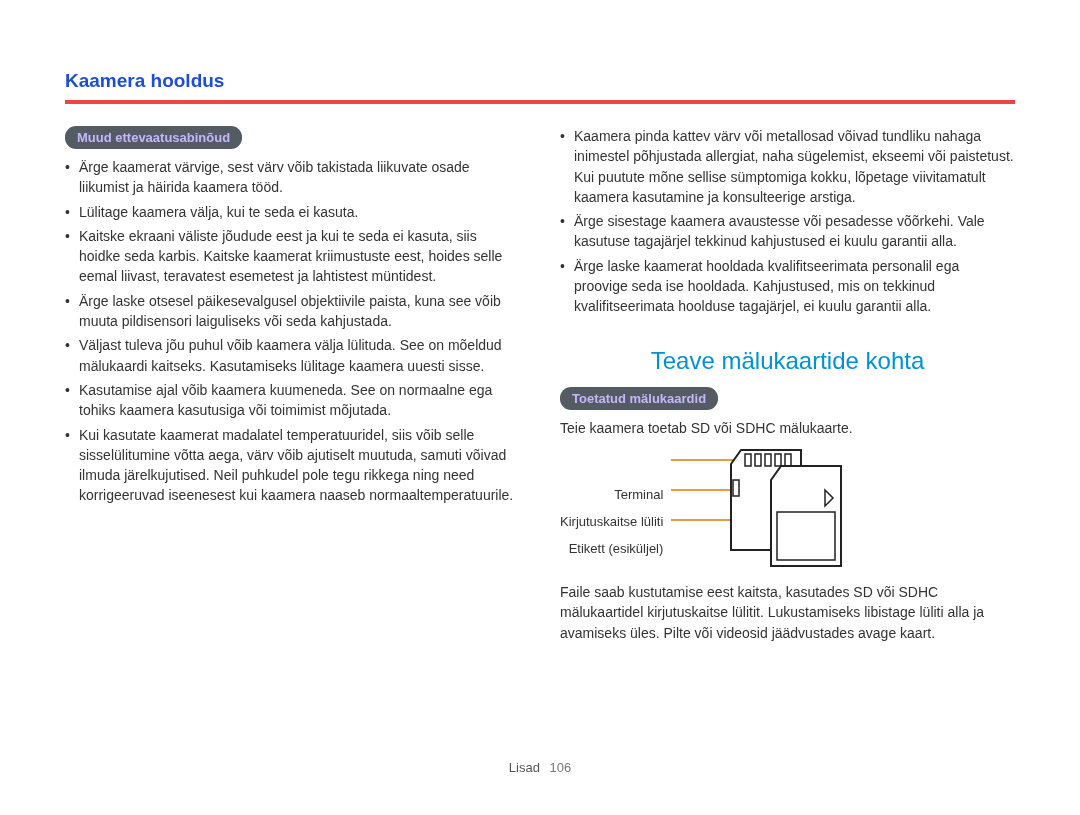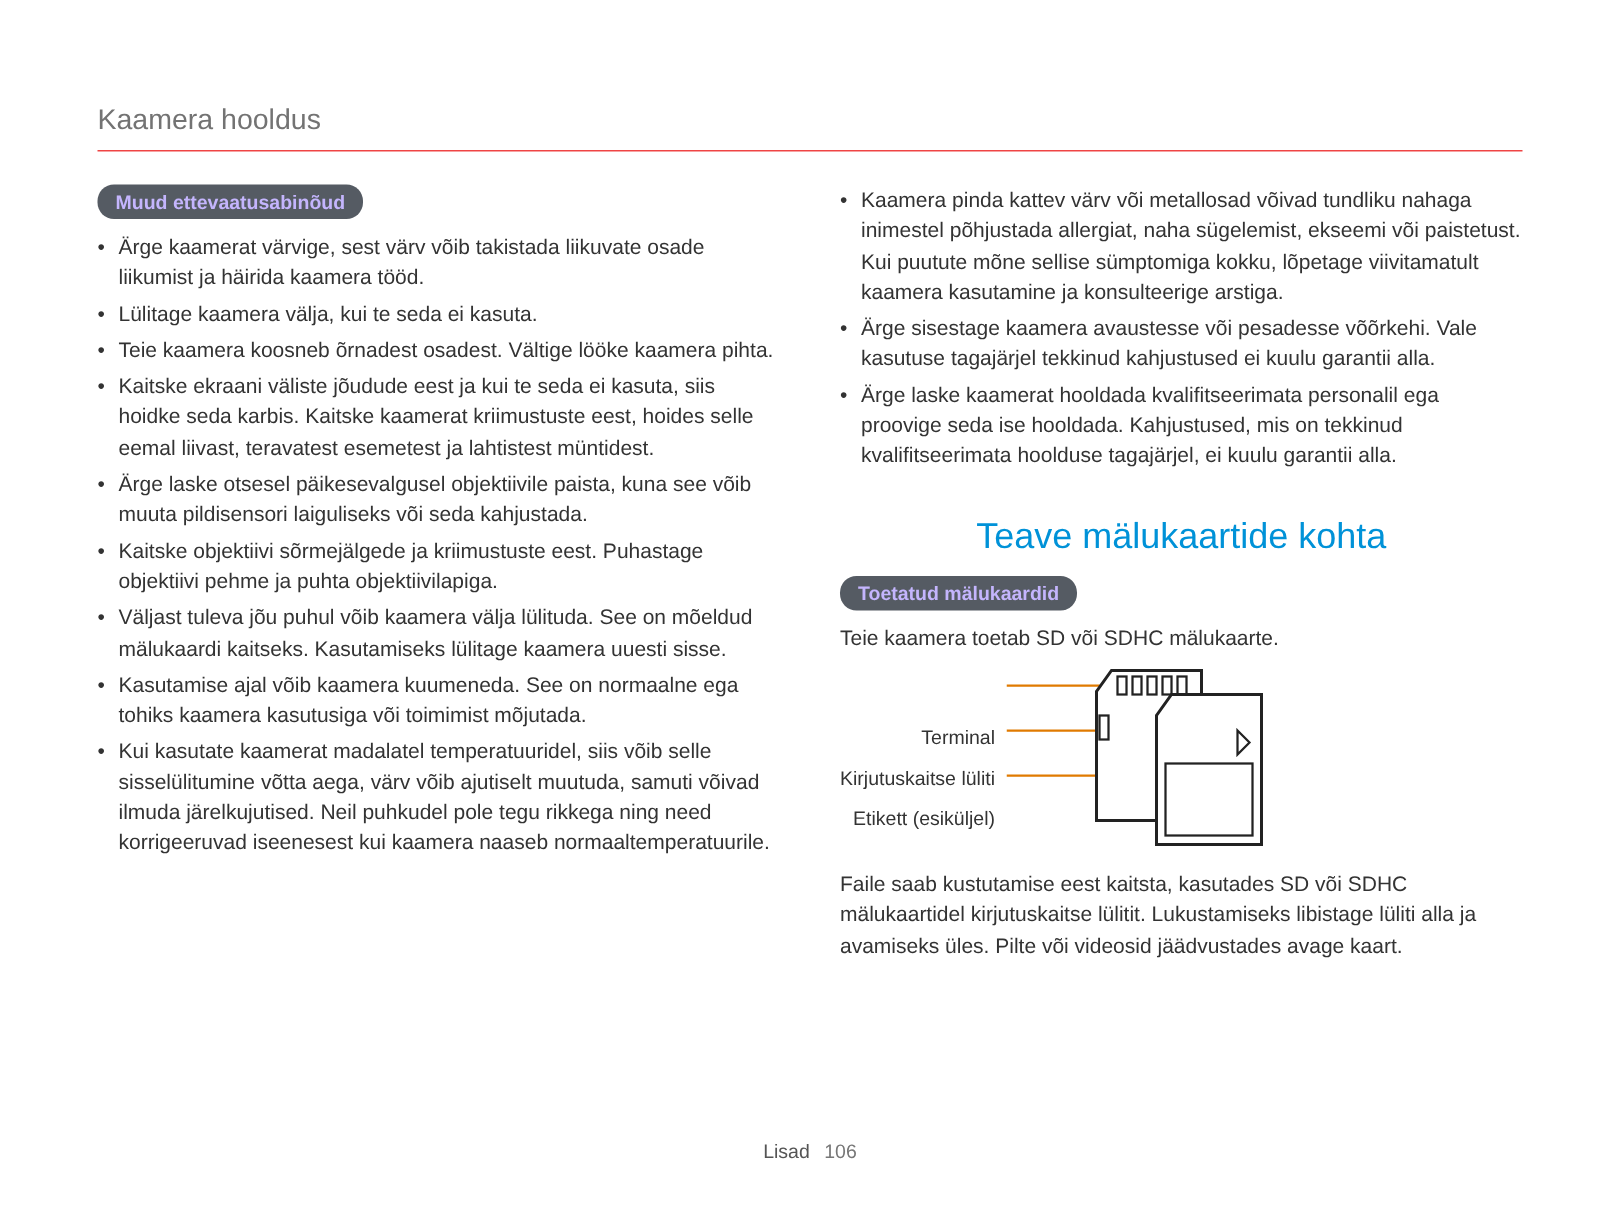--- a/index.html
+++ b/index.html
@@ -12,25 +12,25 @@
       position: relative;
     }
     .page {
       padding: 70px 65px 40px 65px;
       display: flex;
       flex-direction: column;
       height: 100%;
     }
     .page-header {
       font-size: 19px;
-      color: #737373;
+      color: #1d4ed8;
       padding-bottom: 8px;
-      border-bottom: 1px solid #ef4444;
+      border-bottom: 4px solid #ef4444;
       margin-bottom: 22px;
-      font-weight: normal;
+      font-weight: bold;
     }
     .content {
       display: flex;
       gap: 40px;
       flex: 1;
     }
     .col {
       flex: 1;
       min-width: 0;
     }
@@ -104,24 +104,22 @@
 <div class="page">
   <div class="page-header">Kaamera hooldus</div>
 
   <div class="content">
 
     <div class="col">
       <span class="pill">Muud ettevaatusabinõud</span>
       <ul class="bullets">
         <li>Ärge kaamerat värvige, sest värv võib takistada liikuvate osade liikumist ja häirida kaamera tööd.</li>
         <li>Lülitage kaamera välja, kui te seda ei kasuta.</li>
-        <li>Teie kaamera koosneb õrnadest osadest. Vältige lööke kaamera pihta.</li>
         <li>Kaitske ekraani väliste jõudude eest ja kui te seda ei kasuta, siis hoidke seda karbis. Kaitske kaamerat kriimustuste eest, hoides selle eemal liivast, teravatest esemetest ja lahtistest müntidest.</li>
         <li>Ärge laske otsesel päikesevalgusel objektiivile paista, kuna see võib muuta pildisensori laiguliseks või seda kahjustada.</li>
-        <li>Kaitske objektiivi sõrmejälgede ja kriimustuste eest. Puhastage objektiivi pehme ja puhta objektiivilapiga.</li>
         <li>Väljast tuleva jõu puhul võib kaamera välja lülituda. See on mõeldud mälukaardi kaitseks. Kasutamiseks lülitage kaamera uuesti sisse.</li>
         <li>Kasutamise ajal võib kaamera kuumeneda. See on normaalne ega tohiks kaamera kasutusiga või toimimist mõjutada.</li>
         <li>Kui kasutate kaamerat madalatel temperatuuridel, siis võib selle sisselülitumine võtta aega, värv võib ajutiselt muutuda, samuti võivad ilmuda järelkujutised. Neil puhkudel pole tegu rikkega ning need korrigeeruvad iseenesest kui kaamera naaseb normaaltemperatuurile.</li>
       </ul>
     </div>
 
     <div class="col">
       <ul class="bullets">
         <li>Kaamera pinda kattev värv või metallosad võivad tundliku nahaga inimestel põhjustada allergiat, naha sügelemist, ekseemi või paistetust. Kui puutute mõne sellise sümptomiga kokku, lõpetage viivitamatult kaamera kasutamine ja konsulteerige arstiga.</li>
         <li>Ärge sisestage kaamera avaustesse või pesadesse võõrkehi. Vale kasutuse tagajärjel tekkinud kahjustused ei kuulu garantii alla.</li>

